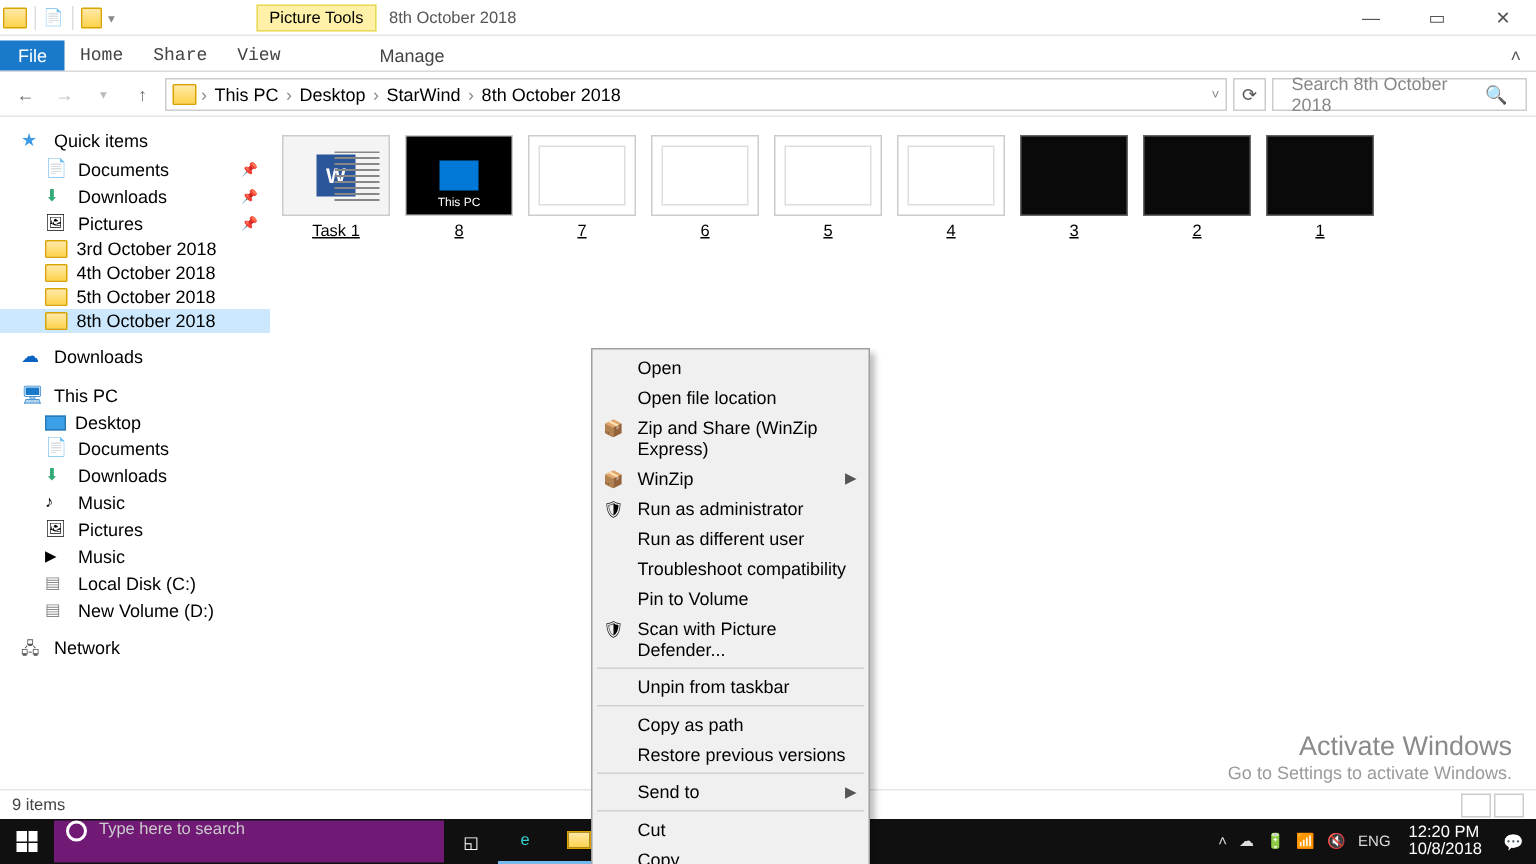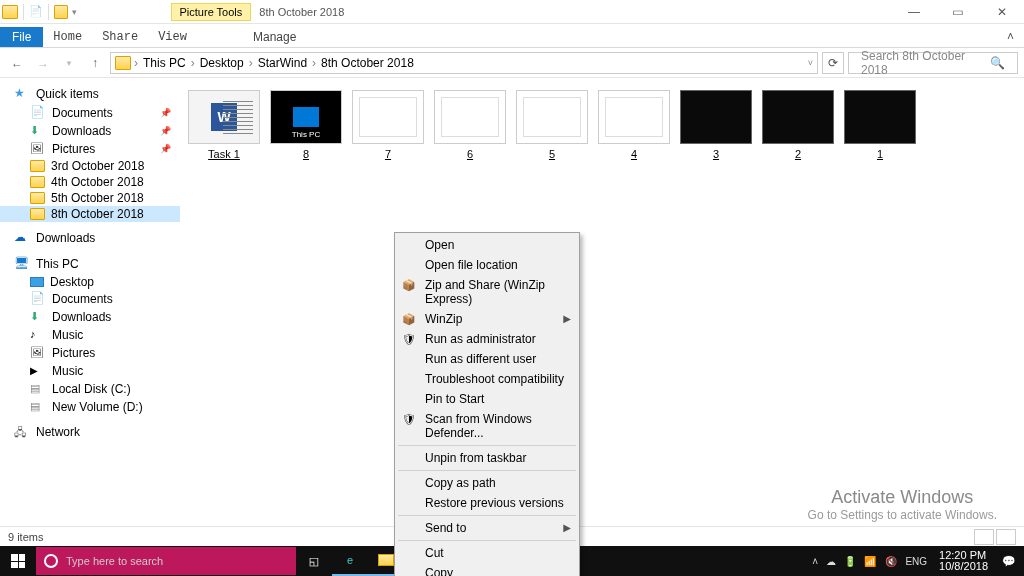--- a/index.html
+++ b/index.html
@@ -78,29 +78,29 @@
   .ctx .mitem .mico { position:absolute; left:4px; top:2px; width:16px; height:16px; display:flex; align-items:center; justify-content:center; font-size:11px;}
   .ctx hr { border:none; border-top:1px solid #d0d0d0; margin:2px 1px; }
   .ctx .bold { font-weight:400; }
 
   
   .status { height:20px; border-top:1px solid #e5e5e5; font-size:11px; display:flex; align-items:center; padding:0 8px; color:#444;}
   .status .viewbtns { margin-left:auto; display:flex; gap:2px;}
   .status .viewbtns div { width:20px; height:16px; border:1px solid #ccc;}
 
   
-  .watermark { position:absolute; right:27px; bottom:4px; text-align:center; color:#9a9a9a; font-size:12px; pointer-events:none;}
+  .watermark { position:absolute; right:16px; bottom:4px; text-align:right; color:#9a9a9a; font-size:12px; pointer-events:none;}
   .watermark .big { font-size:18px; color:#8a8a8a;}
 
   
   .taskbar { height:30px; background:#101010; display:flex; align-items:center; color:#fff; font-size:11px;}
   .taskbar .start { width:36px; display:flex; align-items:center; justify-content:center;}
   .taskbar .start .winlogo { width:14px; height:14px; display:grid; grid-template-columns:1fr 1fr; grid-template-rows:1fr 1fr; gap:1px;}
   .taskbar .start .winlogo div { background:#fff;}
-  .taskbar .searchbox { width:260px; height:28px; background:#be185d; display:flex; align-items:center; gap:8px; padding:0 8px; color:#ccc;}
+  .taskbar .searchbox { width:260px; height:28px; background:#701a75; display:flex; gap:8px; padding:0 8px; color:#ccc;}
   .taskbar .searchbox .circle { width:14px; height:14px; border:2px solid #fff; border-radius:50%;}
   .taskbar .tbtn { width:36px; height:30px; display:flex; align-items:center; justify-content:center;}
   .taskbar .tbtn.active { border-bottom:2px solid #76b9ed;}
   .taskbar .spacer { flex:1; }
   .taskbar .tray { display:flex; align-items:center; gap:8px; padding:0 6px; color:#ddd; font-size:10px;}
   .taskbar .clock { text-align:left; line-height:11px; padding:0 6px;}
 </style>
 </head>
 <body>
 
@@ -301,22 +301,22 @@
 </div>
 
 <div class="ctx" id="ctx">
     <div class="mitem bold"><span>Open</span></div>
     <div class="mitem"><span>Open file location</span></div>
     <div class="mitem"><span class="mico">📦</span><span>Zip and Share (WinZip Express)</span></div>
     <div class="mitem"><span class="mico">📦</span><span>WinZip</span><span class="arrow">▶</span></div>
     <div class="mitem"><span class="mico">🛡</span><span>Run as administrator</span></div>
     <div class="mitem"><span>Run as different user</span></div>
     <div class="mitem"><span>Troubleshoot compatibility</span></div>
-    <div class="mitem"><span>Pin to Start</span></div>
-    <div class="mitem"><span class="mico">🛡</span><span>Scan from Windows Defender...</span></div>
+    <div class="mitem"><span>Pin to Volume</span></div>
+    <div class="mitem"><span class="mico">🛡</span><span>Scan with Picture Defender...</span></div>
     <hr>
     <div class="mitem"><span>Unpin from taskbar</span></div>
     <hr>
     <div class="mitem"><span>Copy as path</span></div>
     <div class="mitem"><span>Restore previous versions</span></div>
     <hr>
     <div class="mitem"><span>Send to</span><span class="arrow">▶</span></div>
     <hr>
     <div class="mitem"><span>Cut</span></div>
     <div class="mitem"><span>Copy</span></div>

